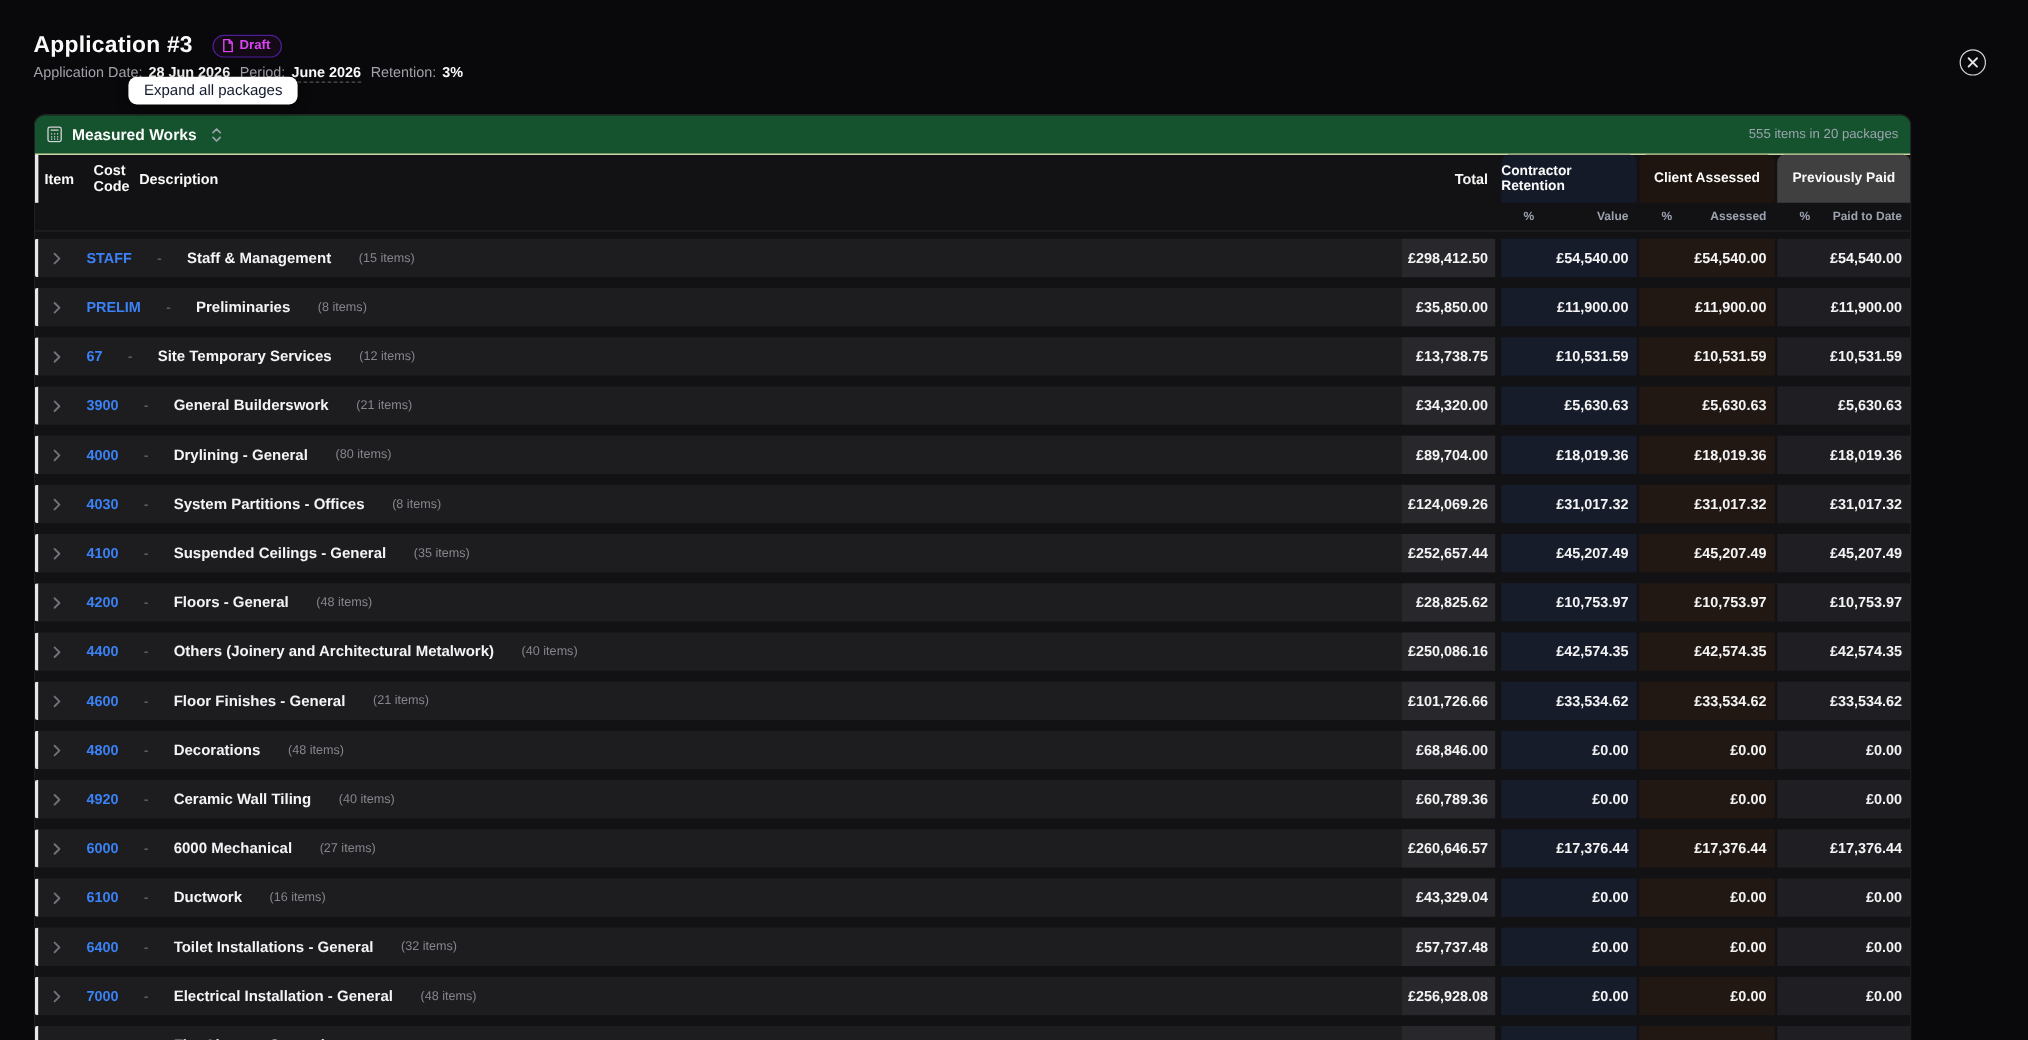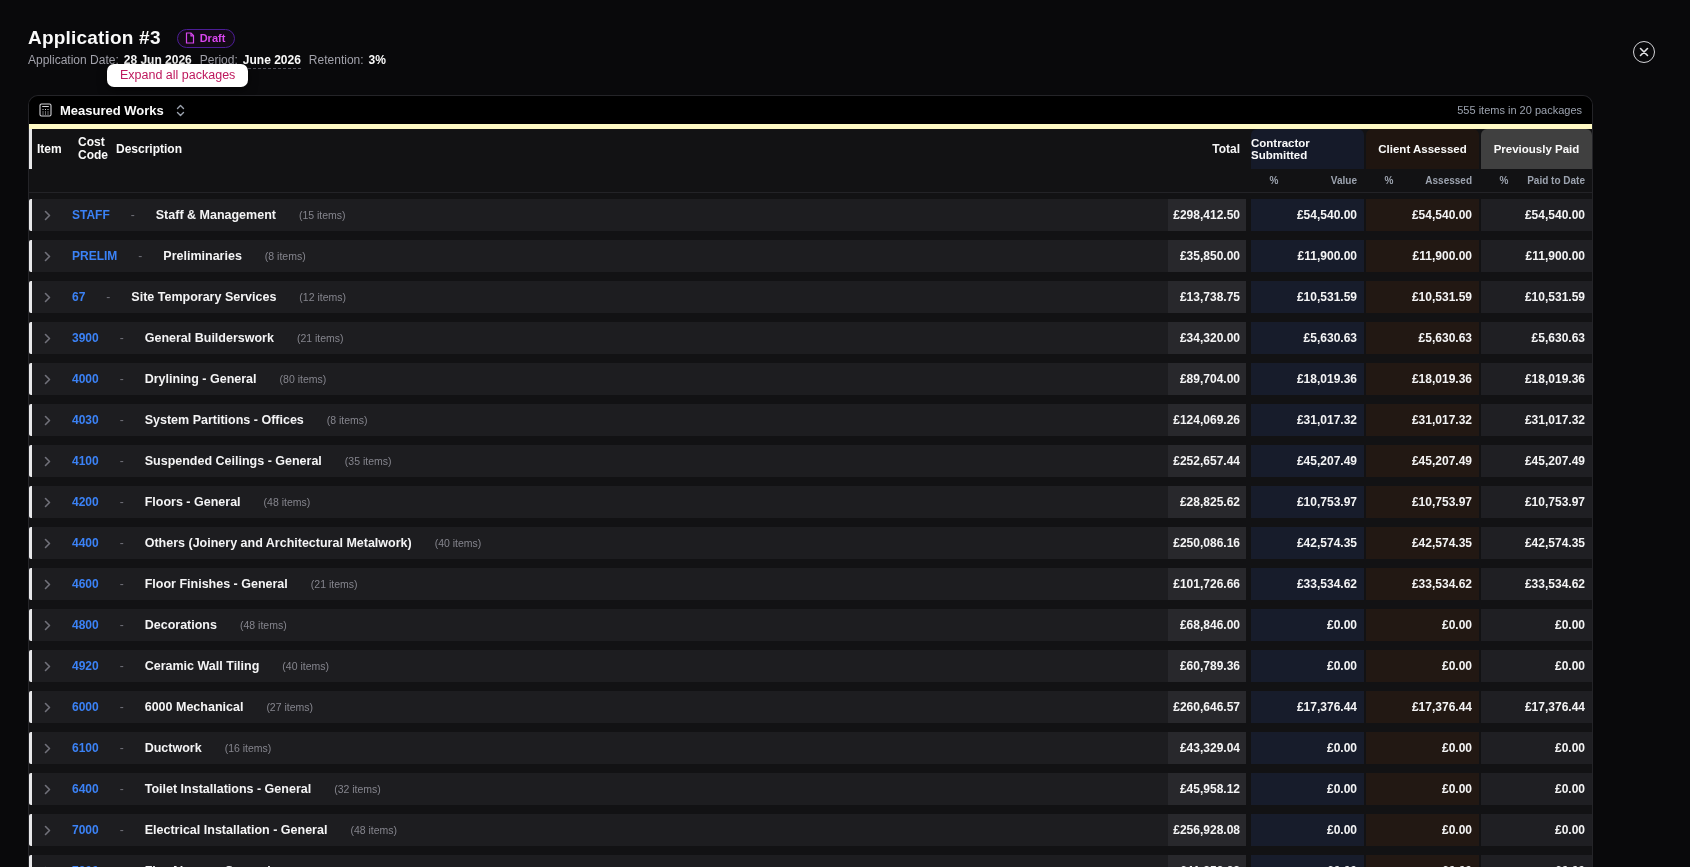--- a/index.html
+++ b/index.html
@@ -19,39 +19,39 @@
     font-size:11px; font-weight:600; padding:2px 9px 3px 7px; border-radius:10px;
   }
   .badge svg { display:block; }
   .meta-row { position:absolute; left:28px; top:53px; display:flex; gap:8px; font-size:12px; }
   .meta-item { display:flex; gap:5px; align-items:baseline; }
   .meta-label { color:#a1a1aa; }
   .meta-value { color:#fafafa; font-weight:700; }
   .meta-value.editable { border-bottom:1px dashed #52525b; padding-bottom:1px; }
   .tooltip {
     position:absolute; left:107px; top:64px; z-index:20;
-    background:#ffffff; color:#be185d; font-size:12.5px;
+    background:#ffffff; color:#0f172a; font-size:12.5px;
     padding:4px 13px 5px; border-radius:7px;
     box-shadow:0 3px 10px rgba(0,0,0,.55);
     white-space:nowrap;
   }
   .close-btn {
     position:absolute; left:1633px; top:41px; width:22px; height:22px;
     border-radius:50%; border:1.5px solid #d4d4d8; background:transparent;
     display:flex; align-items:center; justify-content:center; cursor:pointer;
   }
   
   .panel {
     position:absolute; left:28px; top:95px; width:1565px; height:772px;
     background:#121214; border:1px solid #242428; border-bottom:none;
     border-radius:10px 10px 0 0; overflow:hidden;
   }
   .panel-header {
     height:33px; display:flex; align-items:center; padding:0 10px;
-    background:#000000; border-bottom:5px solid #fef9c3;
+    background:#14532d; border-bottom:1px solid #fef9c3;
   }
   .panel-header .ph-left { display:flex; align-items:center; gap:8px; }
   .panel-title { font-size:13px; font-weight:700; color:#fafafa; }
   .unfold { cursor:pointer; display:flex; margin-left:4px; }
   .items-summary { margin-left:auto; font-size:11px; color:#9ca3af; }
   
   .cols { display:flex; }
   .c-desc { flex:1; position:relative; }
   .c-total { width:78px; }
   .c-g1 { width:113px; margin-left:5px; }
@@ -155,21 +155,21 @@
   </div>
 
   <div class="cols thead">
     <div class="hbar"></div>
     <div class="c-desc hleft">
       <span class="h-item">Item</span>
       <span class="h-cost">Cost Code</span>
       <span class="h-desc">Description</span>
     </div>
     <div class="c-total h-total">Total</div>
-    <div class="c-g1 gbox contractor">Contractor Submitted</div>
+    <div class="c-g1 gbox contractor">Contractor Retention</div>
     <div class="c-g2 gbox client">Client Assessed</div>
     <div class="c-g3 gbox prevpaid">Previously Paid</div>
   </div>
 
   <div class="cols subhead">
     <div class="c-desc"></div>
     <div class="c-total"></div>
     <div class="c-g1 subgrp">
       <span class="sub-pct">%</span>
       <span class="sub-val">Value</span>
@@ -442,21 +442,21 @@
       <span class="chev">
         <svg width="7" height="11" viewBox="0 0 7 11" fill="none" stroke="#71717a" stroke-width="1.6" stroke-linecap="round" stroke-linejoin="round">
               <path d="M1.5 1.5L5.5 5.5L1.5 9.5"></path>
             </svg>
       </span>
       <span class="row-code">6400</span>
       <span class="row-dash">-</span>
       <span class="row-desc">Toilet Installations - General</span>
       <span class="row-items">(32 items)</span>
     </div>
-    <div class="cell total money">£45,958.12</div>
+    <div class="cell total money">£57,737.48</div>
     <div class="cell g1 money">£0.00</div>
     <div class="cell g2 money">£0.00</div>
     <div class="cell g3 money">£0.00</div>
   </div>
 
   <div class="cols pkg-row">
     <div class="cell desc">
       <span class="chev">
         <svg width="7" height="11" viewBox="0 0 7 11" fill="none" stroke="#71717a" stroke-width="1.6" stroke-linecap="round" stroke-linejoin="round">
               <path d="M1.5 1.5L5.5 5.5L1.5 9.5"></path>

